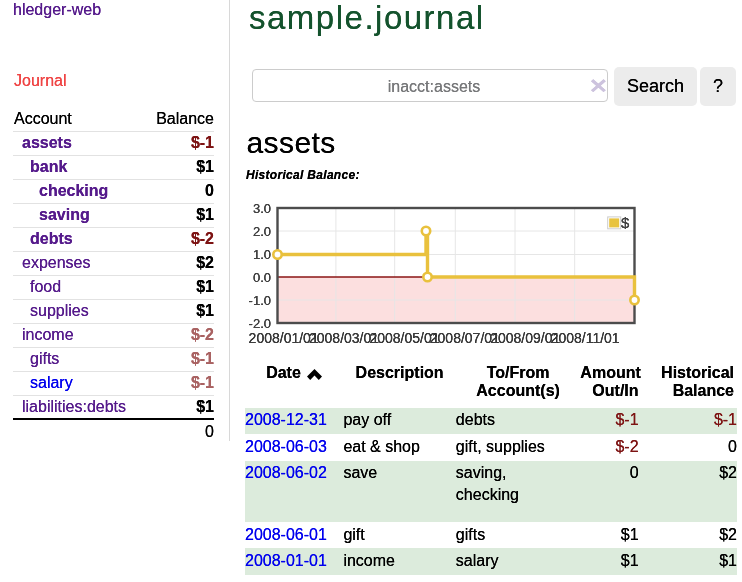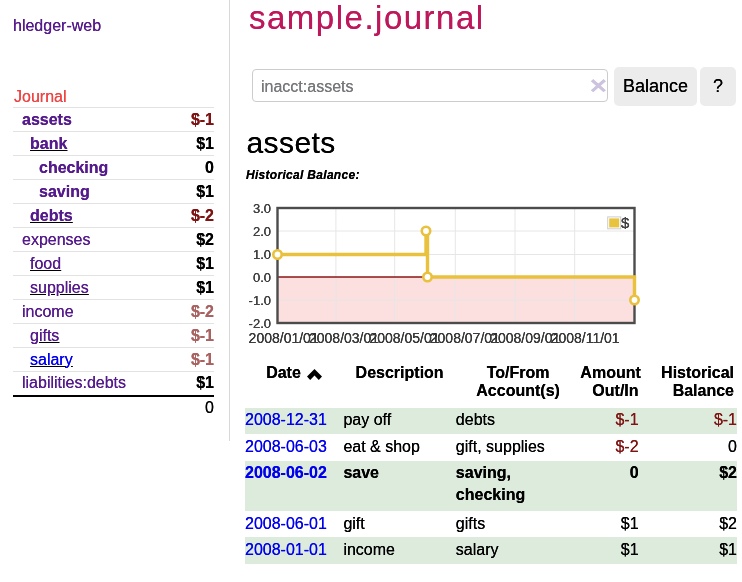--- a/index.html
+++ b/index.html
@@ -1,81 +1,85 @@
 <!DOCTYPE html>
 <html><head>
 <meta charset="utf-8">
 <style>
 * { margin:0; padding:0; box-sizing:content-box; }
 html,body { width:742px; height:582px; background:#fff;
   font-family:"Liberation Sans", sans-serif; overflow:hidden; }
 body { position:relative; text-shadow:0 0 0.6px; }
-a { text-decoration:none;margin-top:16px; }
+a { text-decoration:none; }
 .purple { color:#551A8B; }
 .blue { color:#0000EE; }
 .negb { color:#7d1313; }
 .negl { color:#b07f7f; }
 
 
 #sidebar { position:absolute; left:0; top:0; width:229px; height:441px;
   border-right:1px solid #d8d8d8; }
 #appname { position:absolute; left:13px; top:0.5px; font-size:16px; color:#551A8B; }
 #journal { position:absolute; left:14px; top:72px; font-size:16px; color:#ef4444; }
 table.accts { position:absolute; left:13px; top:107px; width:201px;
   border-collapse:collapse; font-size:16px; }
 table.accts td { padding:0; white-space:nowrap; }
 table.accts tr { height:24px; }
 table.accts tr.hdr td { border-bottom:1px solid #e2e2e2; }
 table.accts tr.r td { border-top:1px solid #e2e2e2; }
 table.accts td.amt { text-align:right; font-weight:bold; color:#000; }
 table.accts td.amt.negb { color:#7d1313; }
 table.accts td.amt.negl { color:#a96262; }
 table.accts td.d1 { padding-left:9px; }
-table.accts td.d2 { padding-left:17px;text-decoration:underline; }
+table.accts td.d2 { padding-left:17px; }
 table.accts td.d3 { padding-left:26px; }
 table.accts tr.tot td { border-top:2px solid #000; font-weight:normal; }
-h1 { position:absolute; left:249px; top:-1px; font-size:33px; font-weight:normal; color:#be185d;
+h1 { position:absolute; left:249px; top:-1px; font-size:33px; font-weight:normal; color:#14532d;
   letter-spacing:1.5px; }
 #searchbox { position:absolute; left:252px; top:69px; width:346px; height:31px;
   border:1px solid #ccc; border-radius:4px; background:#fff;
-  font-size:16px; color:#77787a; line-height:33px; padding-left:8px; }
+  font-size:16px; color:#77787a; line-height:33px; padding-left:8px;text-align:center; }
 #clearx { position:absolute; left:590px; top:74px; color:#cdc3de; font-weight:bold; font-size:20px; letter-spacing:0; transform:scaleX(1.15); }
 .btn { position:absolute; top:67px; height:39px; background:#ececec; border-radius:5px;
   font-size:18px; color:#000; text-align:center; line-height:39px; }
 #searchbtn { left:614px; width:83px; }
 #qbtn { left:700px; width:36px; }
 h2 { position:absolute; left:246.5px; top:126px; font-size:30px; font-weight:normal; letter-spacing:0.4px; }
 #histlabel { position:absolute; left:246px; top:168px; font-size:12px; font-weight:bold; letter-spacing:0.3px;font-style:italic; }
 
 #chart { position:absolute; left:240px; top:200px; }
 
 
 table.txns { position:absolute; left:245px; top:360px; border-collapse:collapse;
   font-size:16px; table-layout:fixed; width:492px; }
 table.txns th { font-weight:bold; text-align:center; vertical-align:top; padding:3.5px 0 7.6px 0; line-height:18.4px; }
 table.txns th.r, table.txns td.r { text-align:right; }
 table.txns td { vertical-align:top; padding:1.5px 0 3.3px 0; line-height:21.5px; }
-table.txns tr.dbl td { padding-bottom:6px;font-weight:bold; }
+table.txns tr.dbl td { padding-bottom:17px; }
 table.txns tr.g { background:#dcebdc; }
 table.txns .c1 { width:98px; }
 table.txns .c2 { width:112px; }
 table.txns .c3 { width:124px; }
 table.txns .c4 { width:58px; padding-right:0; }
 table.txns .c5 { width:95px; padding-right:3px; }
 td.pl, th.pl { padding-left:2px; }
 .caret { display:inline-block; vertical-align:-2.5px; margin-left:2px; }
 </style>
 </head>
 <body>
 
 <div id="sidebar"></div>
 <a id="appname">hledger-web</a>
 <a id="journal">Journal</a>
 <table class="accts">
   <tbody>
+      <tr class="hdr">
+        <td style="padding-left:1px">Account</td>
+        <td style="text-align:right">Balance</td>
+      </tr>
   <tr class="r">
         <td class="d1"><b class="purple">assets</b></td>
         <td class="amt negb">$-1</td>
       </tr>
   <tr class="r">
         <td class="d2"><b class="purple">bank</b></td>
         <td class="amt">$1</td>
       </tr>
   <tr class="r">
         <td class="d3"><b class="purple">checking</b></td>
@@ -120,21 +124,21 @@
   <tr class="tot">
         <td></td>
         <td class="amt">0</td>
       </tr>
 </tbody>
   </table>
 
 <h1>sample.journal</h1>
 <div id="searchbox">inacct:assets</div>
 <div id="clearx">✕</div>
-<div id="searchbtn" class="btn">Balance</div>
+<div id="searchbtn" class="btn">Search</div>
 <div id="qbtn" class="btn">?</div>
 <h2>assets</h2>
 <div id="histlabel">Historical Balance:</div>
 
 <svg id="chart" width="502" height="150" viewBox="0 0 502 150">
 
   <rect x="37.5" y="8" width="357" height="115" fill="#ffffff"></rect>
   <rect x="37.5" y="77" width="357" height="46" fill="#fcdfdf"></rect>
 
   <g stroke="#e6e6e6" stroke-width="1">

